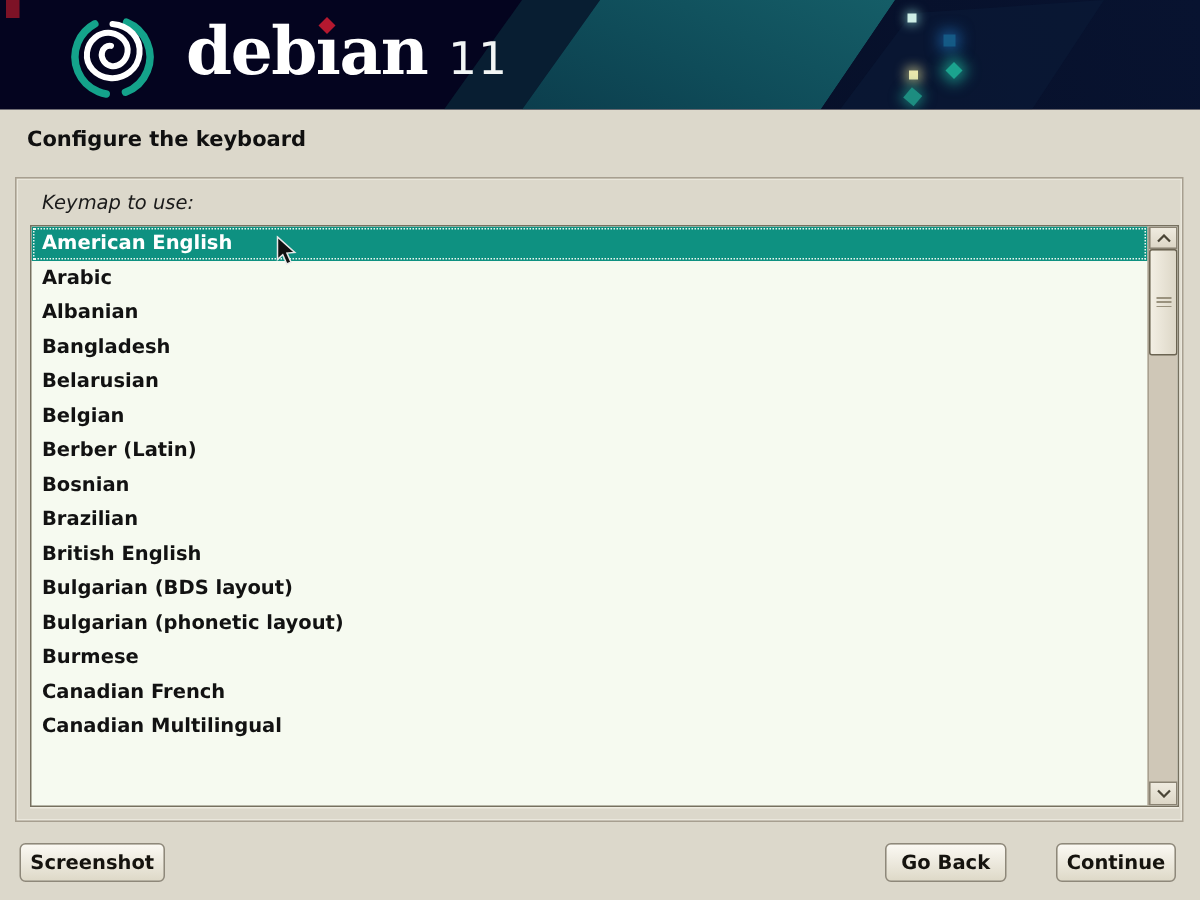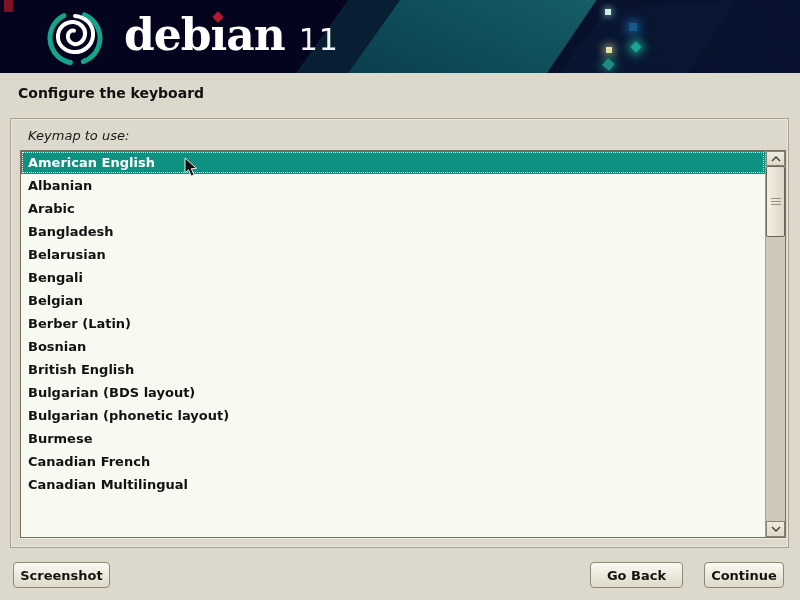--- a/index.html
+++ b/index.html
@@ -130,21 +130,21 @@
   
   .btn {
     position:absolute; top:562px; height:26px;
     background:linear-gradient(#fbf9f3,#ded9c8);
     border:1px solid #8e887a; border-radius:4px;
     font-size:13px; font-weight:bold; color:#15130e;
     display:flex; align-items:center; justify-content:center;
     cursor:default;
   }
   .btn-screenshot { left:13px;  width:97px;text-align:center; }
-  .btn-goback     { left:590px; width:93px; }
+  .btn-goback     { left:590px; width:81px; }
   .btn-continue   { left:704px; width:80px;text-align:center; }
 </style>
 </head>
 <body>
 
 <div class="banner">
   <div class="shape shape-teal"></div>
   <div class="shape shape-teal-faint"></div>
   <div class="shape shape-navy-right"></div>
   <div class="shape shape-navy-light"></div>
@@ -176,28 +176,28 @@
 
 <div class="page-title">Configure the keyboard</div>
 
 <div class="group-frame">
   <div class="keymap-label">Keymap to use:</div>
 </div>
 
 <div class="list-box">
   <div class="list-rows">
     <div class="list-item selected">American English</div>
+    <div class="list-item">Arabic</div>
     <div class="list-item">Albanian</div>
-    <div class="list-item">Arabic</div>
     <div class="list-item">Bangladesh</div>
     <div class="list-item">Belarusian</div>
-    <div class="list-item">Bengali</div>
     <div class="list-item">Belgian</div>
     <div class="list-item">Berber (Latin)</div>
     <div class="list-item">Bosnian</div>
+    <div class="list-item">Brazilian</div>
     <div class="list-item">British English</div>
     <div class="list-item">Bulgarian (BDS layout)</div>
     <div class="list-item">Bulgarian (phonetic layout)</div>
     <div class="list-item">Burmese</div>
     <div class="list-item">Canadian French</div>
     <div class="list-item">Canadian Multilingual</div>
   </div>
 
   <div class="scrollbar">
     <div class="scroll-btn up">

